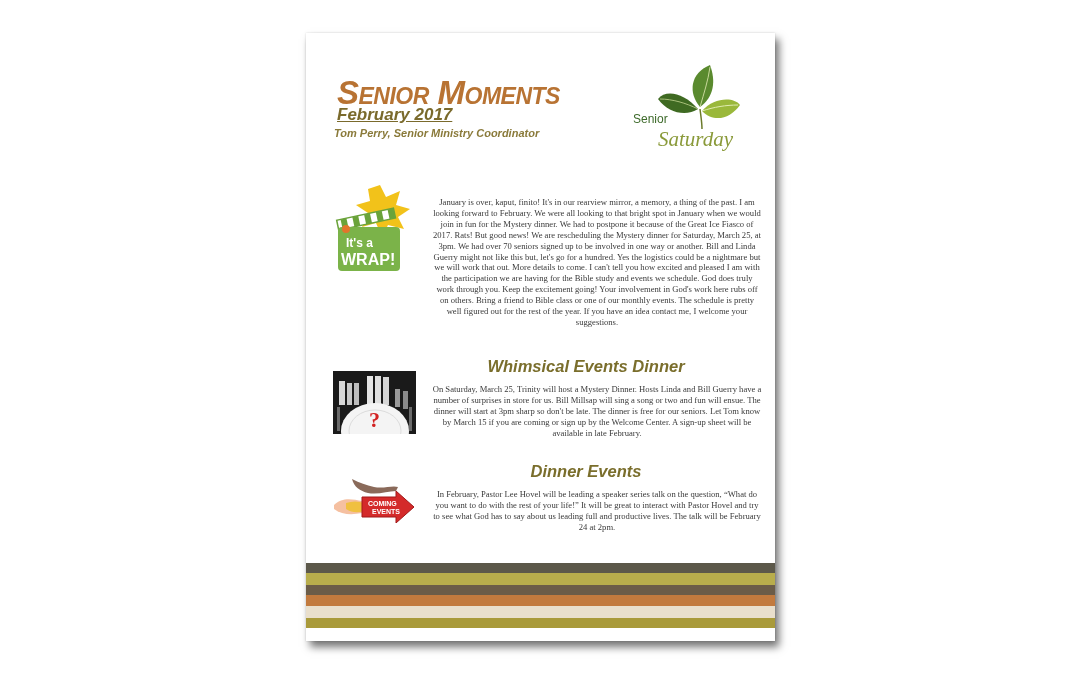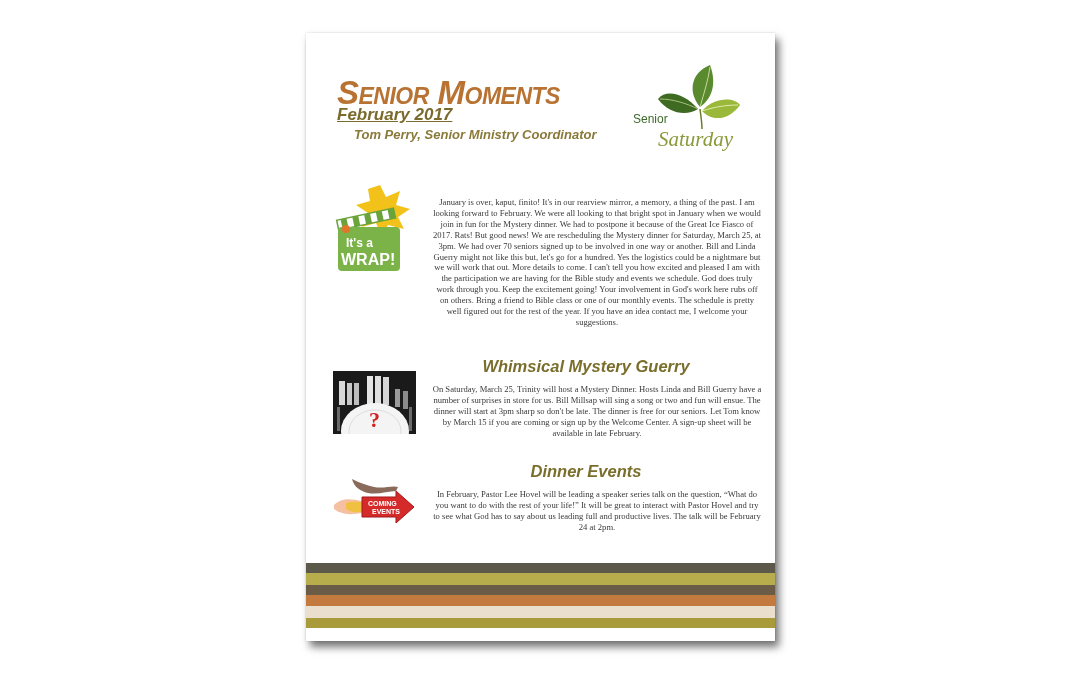--- a/index.html
+++ b/index.html
@@ -49,27 +49,27 @@
       font-weight: bold;
       font-style: italic;
       color: #7a6a2c;
       font-size: 17px;
       line-height: 1;
       white-space: nowrap;
       text-decoration: underline;
     }
     .masthead-byline {
       position: absolute;
-      left: 48px;
+      left: 28px;
       top: 95px;
       font-family: "Liberation Sans", sans-serif;
       font-weight: bold;
       font-style: italic;
       color: #8a7a3a;
-      font-size: 13px;
+      font-size: 11px;
       line-height: 1;
       white-space: nowrap;
     }
     .logo {
       position: absolute;
       left: 322px;
       top: 30px;
       width: 125px;
       height: 95px;
     }
@@ -171,21 +171,21 @@
         </g>
 
         <rect x="6" y="44" width="62" height="44" rx="4" fill="#7bb349"></rect>
         <circle cx="14" cy="46" r="4" fill="#e2752b"></circle>
         <text x="14" y="64" font-family="Liberation Sans, sans-serif" font-weight="bold" font-size="12" fill="#ffffff">It's a</text>
         <text x="9" y="82" font-family="Liberation Sans, sans-serif" font-weight="bold" font-size="16" fill="#ffffff">WRAP!</text>
       </svg>
     </div>
     <div class="section-body" style="top:164px;">January is over, kaput, finito!  It's in our rearview mirror, a memory, a thing of the past. I am looking forward to February. We were all looking to that bright spot in January when we would join in fun for the Mystery dinner. We had to postpone it because of the Great Ice Fiasco of 2017. Rats! But good news! We are rescheduling the Mystery dinner for Saturday, March 25, at 3pm. We had over 70 seniors signed up to be involved in one way or another. Bill and Linda Guerry might not like this but, let's go for a hundred. Yes the logistics could be a nightmare but we will work that out. More details to come. I can't tell you how excited and pleased I am with the participation we are having for the Bible study and events we schedule. God does truly work through you. Keep the excitement going! Your involvement in God's work here rubs off on others. Bring a friend to Bible class or one of our monthly events. The schedule is pretty well figured out for the rest of the year.  If you have an idea contact me, I welcome your suggestions.</div>
 
-    <div class="section-heading" style="top:325px;">Whimsical Mystery Guerry</div>
+    <div class="section-heading" style="top:325px;">Whimsical Events Dinner</div>
     <div class="side-image" style="left:27px;top:338px;width:83px;height:63px;">
       <svg width="83" height="63" viewBox="0 0 83 63">
         <rect x="0" y="0" width="83" height="63" fill="#1a1a1a"></rect>
 
         <rect x="6" y="10" width="6" height="24" fill="#d8d8d8"></rect>
         <rect x="14" y="12" width="5" height="22" fill="#c8c8c8"></rect>
         <rect x="21" y="12" width="5" height="22" fill="#bdbdbd"></rect>
         <rect x="34" y="5" width="6" height="28" fill="#e6e6e6"></rect>
         <rect x="42" y="5" width="6" height="28" fill="#e0e0e0"></rect>
         <rect x="50" y="6" width="6" height="28" fill="#d6d6d6"></rect>

